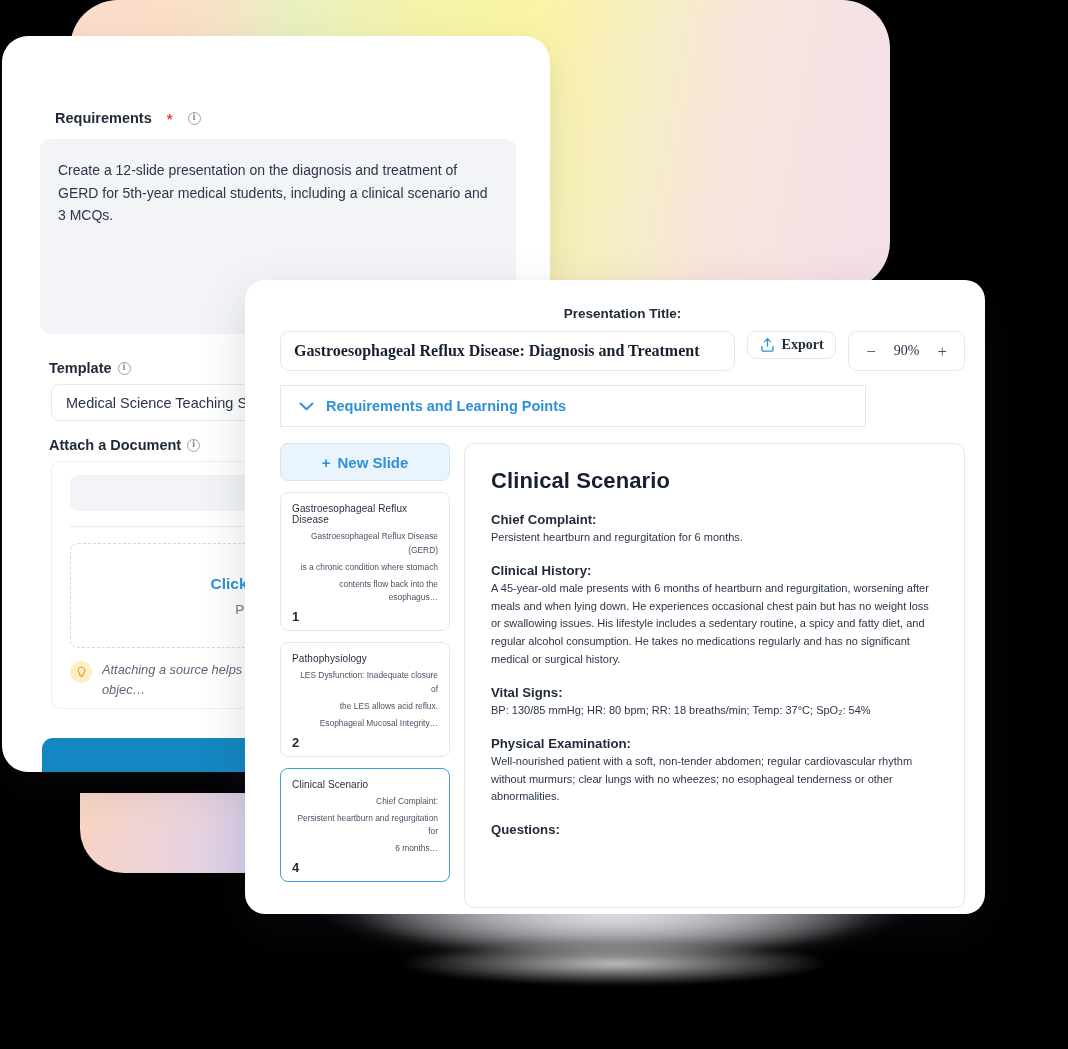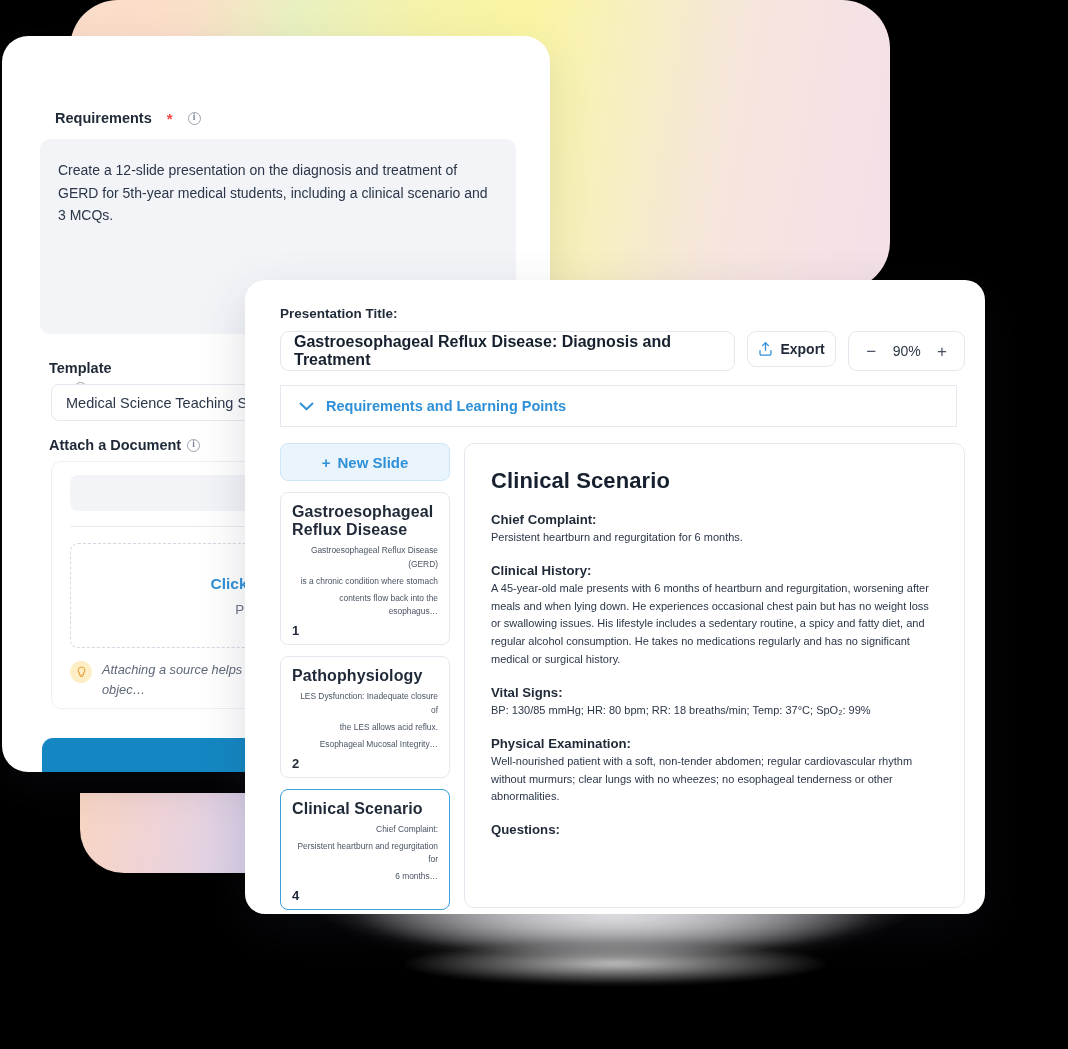--- a/index.html
+++ b/index.html
@@ -63,21 +63,21 @@
   }
   .req-box {
     position: absolute; left: 38px; top: 103px; width: 476px; height: 195px;
     background: #f2f4f8; border-radius: 10px; padding: 20px 18px;
   }
   .req-text { font-size: 14px; line-height: 1.62; color: #2b3648; }
 
   .tmpl-label {
     position: absolute; left: 47px; top: 324px;
     font-size: 14.5px; font-weight: 700; color: #1f2937;
-    display: flex; align-items: center; gap: 6px; flex-direction: column;
+    display: flex; align-items: center; gap: 6px;
   }
   .tmpl-input {
     position: absolute; left: 49px; top: 348px; width: 420px; height: 37px;
     background: #ffffff; border: 1px solid #e4e8ef; border-radius: 8px;
     display: flex; align-items: center; padding-left: 14px;
     font-size: 14.5px; color: #2b3648;
   }
   .attach-label {
     position: absolute; left: 47px; top: 401px;
     font-size: 14.5px; font-weight: 700; color: #1f2937;
@@ -121,63 +121,63 @@
   }
   .gen-label { color: #fff; font-size: 16.5px; font-weight: 700; }
 
   
   .right-card {
     position: absolute; left: 245px; top: 280px; width: 740px; height: 634px;
     background: #ffffff; border-radius: 20px;
     box-shadow: 0 18px 48px rgba(50,56,80,.17);
     padding: 22px 20px 0 20px;
   }
-  .pt-label { font-size: 13.5px; font-weight: 700; color: #1f2937; margin: 4px 0 0 15px; }
-  .title-row { display: flex; gap: 12px; margin-top: 10px; padding: 0 0 0 15px; }
+  .pt-label { font-size: 13.5px; font-weight: 700; color: #1f2937; margin: 4px 0 0 15px; text-align: center; }
+  .title-row { display: flex; gap: 12px; margin-top: 10px; padding: 0 0 0 15px; font-family: Liberation Serif, serif; }
   .title-input {
     width: 473px; height: 40px; border: 1px solid #e4e8ef; border-radius: 9px;
     display: flex; align-items: center; padding-left: 13px;
     font-size: 16px; font-weight: 700; color: #16202e; background:#fff;
   }
   .export-btn {
-    width: 93px; height: 36px; border: 1px solid #e4e8ef; border-radius: 9px;
+    width: 93px; height: 28px; border: 1px solid #e4e8ef; border-radius: 9px;
     display: flex; align-items: center; justify-content: center; gap: 7px;
     font-size: 14px; font-weight: 700; color: #1f2937; background:#fff;
   }
   .zoom-ctrl {
     width: 120px; height: 40px; border: 1px solid #e4e8ef; border-radius: 9px;
     display: flex; align-items: center; justify-content: space-between;
     padding: 0 17px; background:#fff;
   }
   .zoom-sign { font-size: 17px; color: #46505f; line-height: 1; }
   .zoom-val { font-size: 14px; color: #2b3648; font-weight: 400; }
 
   .req-accordion {
-    margin: 14px 0 0 15px; width: 677px; height: 42px;
+    margin: 14px 0 0 15px; width: 586px; height: 42px;
     border: 1px solid #e4e8ef; border-radius: 0;
     display: flex; align-items: center; gap: 12px; padding-left: 18px;
   }
   .chev { color: #2f90d8; font-size: 14px; line-height: 1; }
   .acc-label { color: #2f90d8; font-size: 14.5px; font-weight: 700; }
 
   .editor-row { display: flex; gap: 14px; margin: 16px 0 0 15px; }
 
   
   .slide-col { width: 170px; flex: 0 0 170px; }
   .new-slide {
     height: 38px; background: #e9f4fc; border: 1px solid #cfe6f7; border-radius: 8px;
     display: flex; align-items: center; justify-content: center; gap: 7px;
     color: #2f90d8; font-size: 15px; font-weight: 700; margin-bottom: 11px;
   }
   .thumb {
     border: 1px solid #e4e8ef; border-radius: 8px; background: #fff;
     padding: 10px 11px 6px 11px; margin-bottom: 11px; position: relative;
   }
   .thumb.active { border: 1.6px solid #3a9fd8; }
-  .thumb-title { font-size: 16px; font-weight: 700; color: #1f2937; margin-bottom: 5px; letter-spacing:.1px;}
+  .thumb-title { font-size: 10px; font-weight: 400; color: #1f2937; margin-bottom: 5px; letter-spacing:.1px;}
   .thumb-body { font-size: 8.4px; color: #4a5464; line-height: 1.65; }
   .thumb-body p { margin: 0 0 3px 0; text-align: right; }
   .thumb-num { font-size: 13px; font-weight: 700; color: #1f2937; margin-top: 4px; }
 
   
   .canvas {
     flex: 1; border: 1px solid #e4e8ef; border-radius: 10px; background: #fff;
     padding: 24px 26px; height: 465px; overflow: hidden;
   }
   .canvas h1 { font-size: 22px; font-weight: 700; color: #16202e; margin-bottom: 18px; letter-spacing:.1px;}
@@ -339,21 +339,21 @@
           <div class="sec-p">Persistent heartburn and regurgitation for 6 months.</div>
         </div>
 
         <div class="sec">
           <div class="sec-h">Clinical History:</div>
           <div class="sec-p">A 45-year-old male presents with 6 months of heartburn and regurgitation, worsening after meals and when lying down. He experiences occasional chest pain but has no weight loss or swallowing issues. His lifestyle includes a sedentary routine, a spicy and fatty diet, and regular alcohol consumption. He takes no medications regularly and has no significant medical or surgical history.</div>
         </div>
 
         <div class="sec">
           <div class="sec-h">Vital Signs:</div>
-          <div class="sec-p">BP: 130/85 mmHg; HR: 80 bpm; RR: 18 breaths/min; Temp: 37°C; SpO₂: 99%</div>
+          <div class="sec-p">BP: 130/85 mmHg; HR: 80 bpm; RR: 18 breaths/min; Temp: 37°C; SpO₂: 54%</div>
         </div>
 
         <div class="sec">
           <div class="sec-h">Physical Examination:</div>
           <div class="sec-p">Well-nourished patient with a soft, non-tender abdomen; regular cardiovascular rhythm without murmurs; clear lungs with no wheezes; no esophageal tenderness or other abnormalities.</div>
         </div>
 
         <div class="sec">
           <div class="sec-h">Questions:</div>
 

